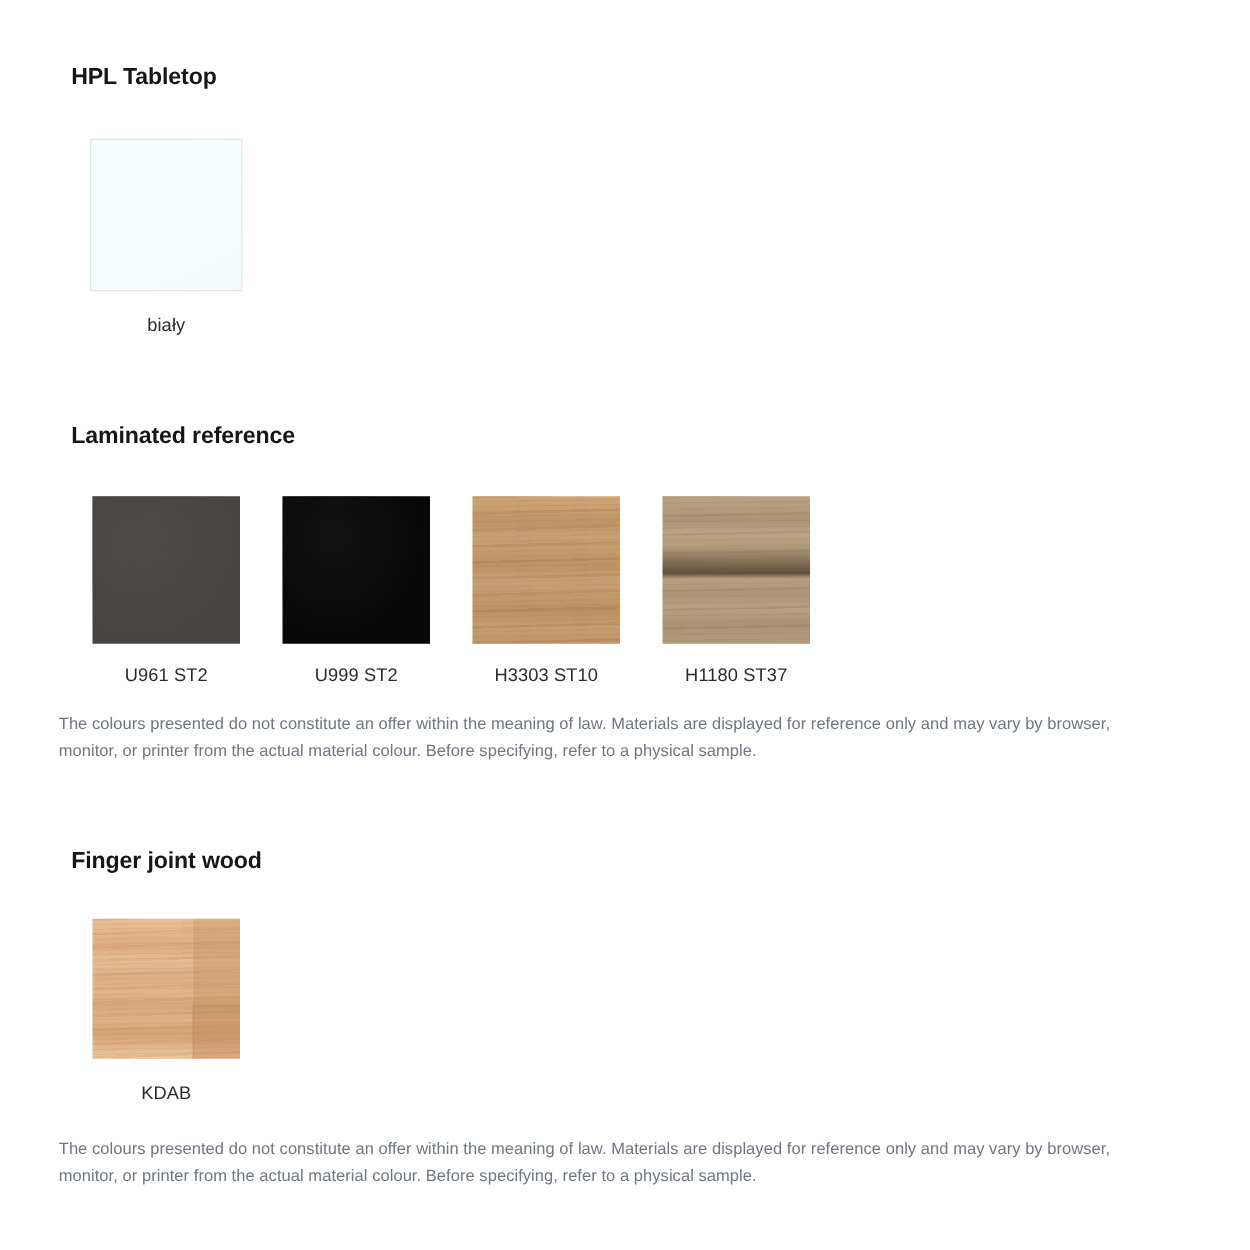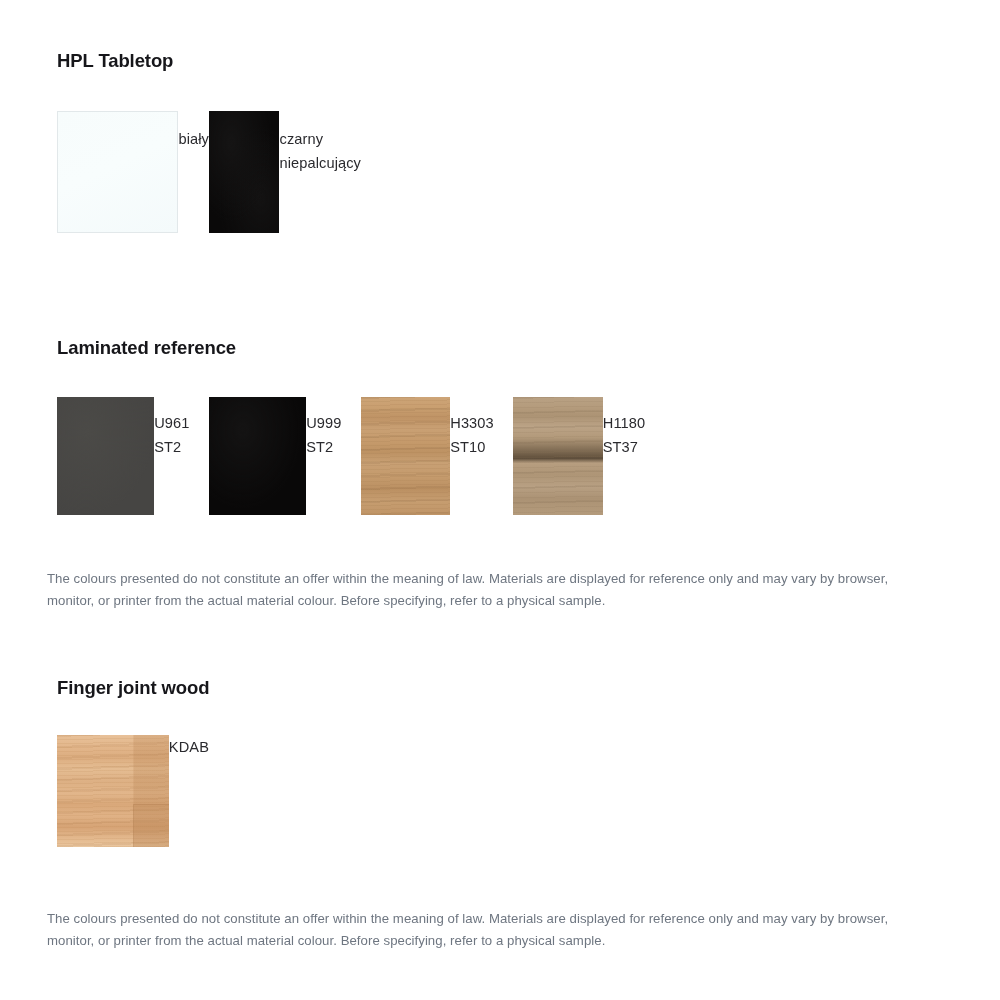--- a/index.html
+++ b/index.html
@@ -38,22 +38,22 @@
 
   
   .swatch-row {
     display: flex;
     flex-direction: row;
     align-items: flex-start;
   }
 
   .swatch-cell {
     display: flex;
-    flex-direction: row;
-    align-items: flex-start;
+    flex-direction: column;
+    align-items: center;
   }
 
   .swatch {
     display: block;
     position: relative;
     overflow: hidden;
     background-color: #ffffff;
   }
 
   .swatch-label {
@@ -130,21 +130,21 @@
         #b9a184 0%, #b59c7d 8%, #ac9374 16%,
         #bba386 25%, #b39a7b 34%,
         #6a5843 50%, #5c4c3a 52%,
         #b79e80 56%, #ae9576 66%,
         #b8a083 76%, #ab9274 86%, #b49b7c 100%);
   }
 
   
   .fj-row .swatch-cell { width: 152px; }
   .fj-row .swatch { width: 118px; height: 112px; }
-  .fj-row .swatch-label { }
+  .fj-row .swatch-label { margin-top: 16px; }
 
   .sw-kdab {
     background:
       linear-gradient(to right,
         rgba(190,140,92,0) 0%, rgba(190,140,92,0) 68%,
         rgba(186,134,86,0.30) 68.5%, rgba(186,134,86,0.30) 100%),
       repeating-linear-gradient(179.2deg,
         rgba(188,136,84,0.17) 0px, rgba(188,136,84,0.17) 1px,
         rgba(255,255,255,0) 1px, rgba(255,255,255,0) 4px),
       repeating-linear-gradient(178deg,
@@ -190,25 +190,20 @@
   <div class="section" style="top:50px;">
     <h2 class="section-title">HPL Tabletop</h2>
 
     <div class="swatch-row hpl-row" style="margin-top:39px;">
 
       <div class="swatch-cell">
         <span class="swatch sw-white-hpl"></span>
         <span class="swatch-label">biały</span>
       </div>
 
-      <div class="swatch-cell">
-        <span class="swatch sw-black-hpl"></span>
-        <span class="swatch-label">czarny
-niepalcujący</span>
-      </div>
 
     </div>
   </div>
 
   <div class="section" style="top:337px;">
     <h2 class="section-title">Laminated reference</h2>
 
     <div class="swatch-row lam-row" style="margin-top:38px;">
 
 

